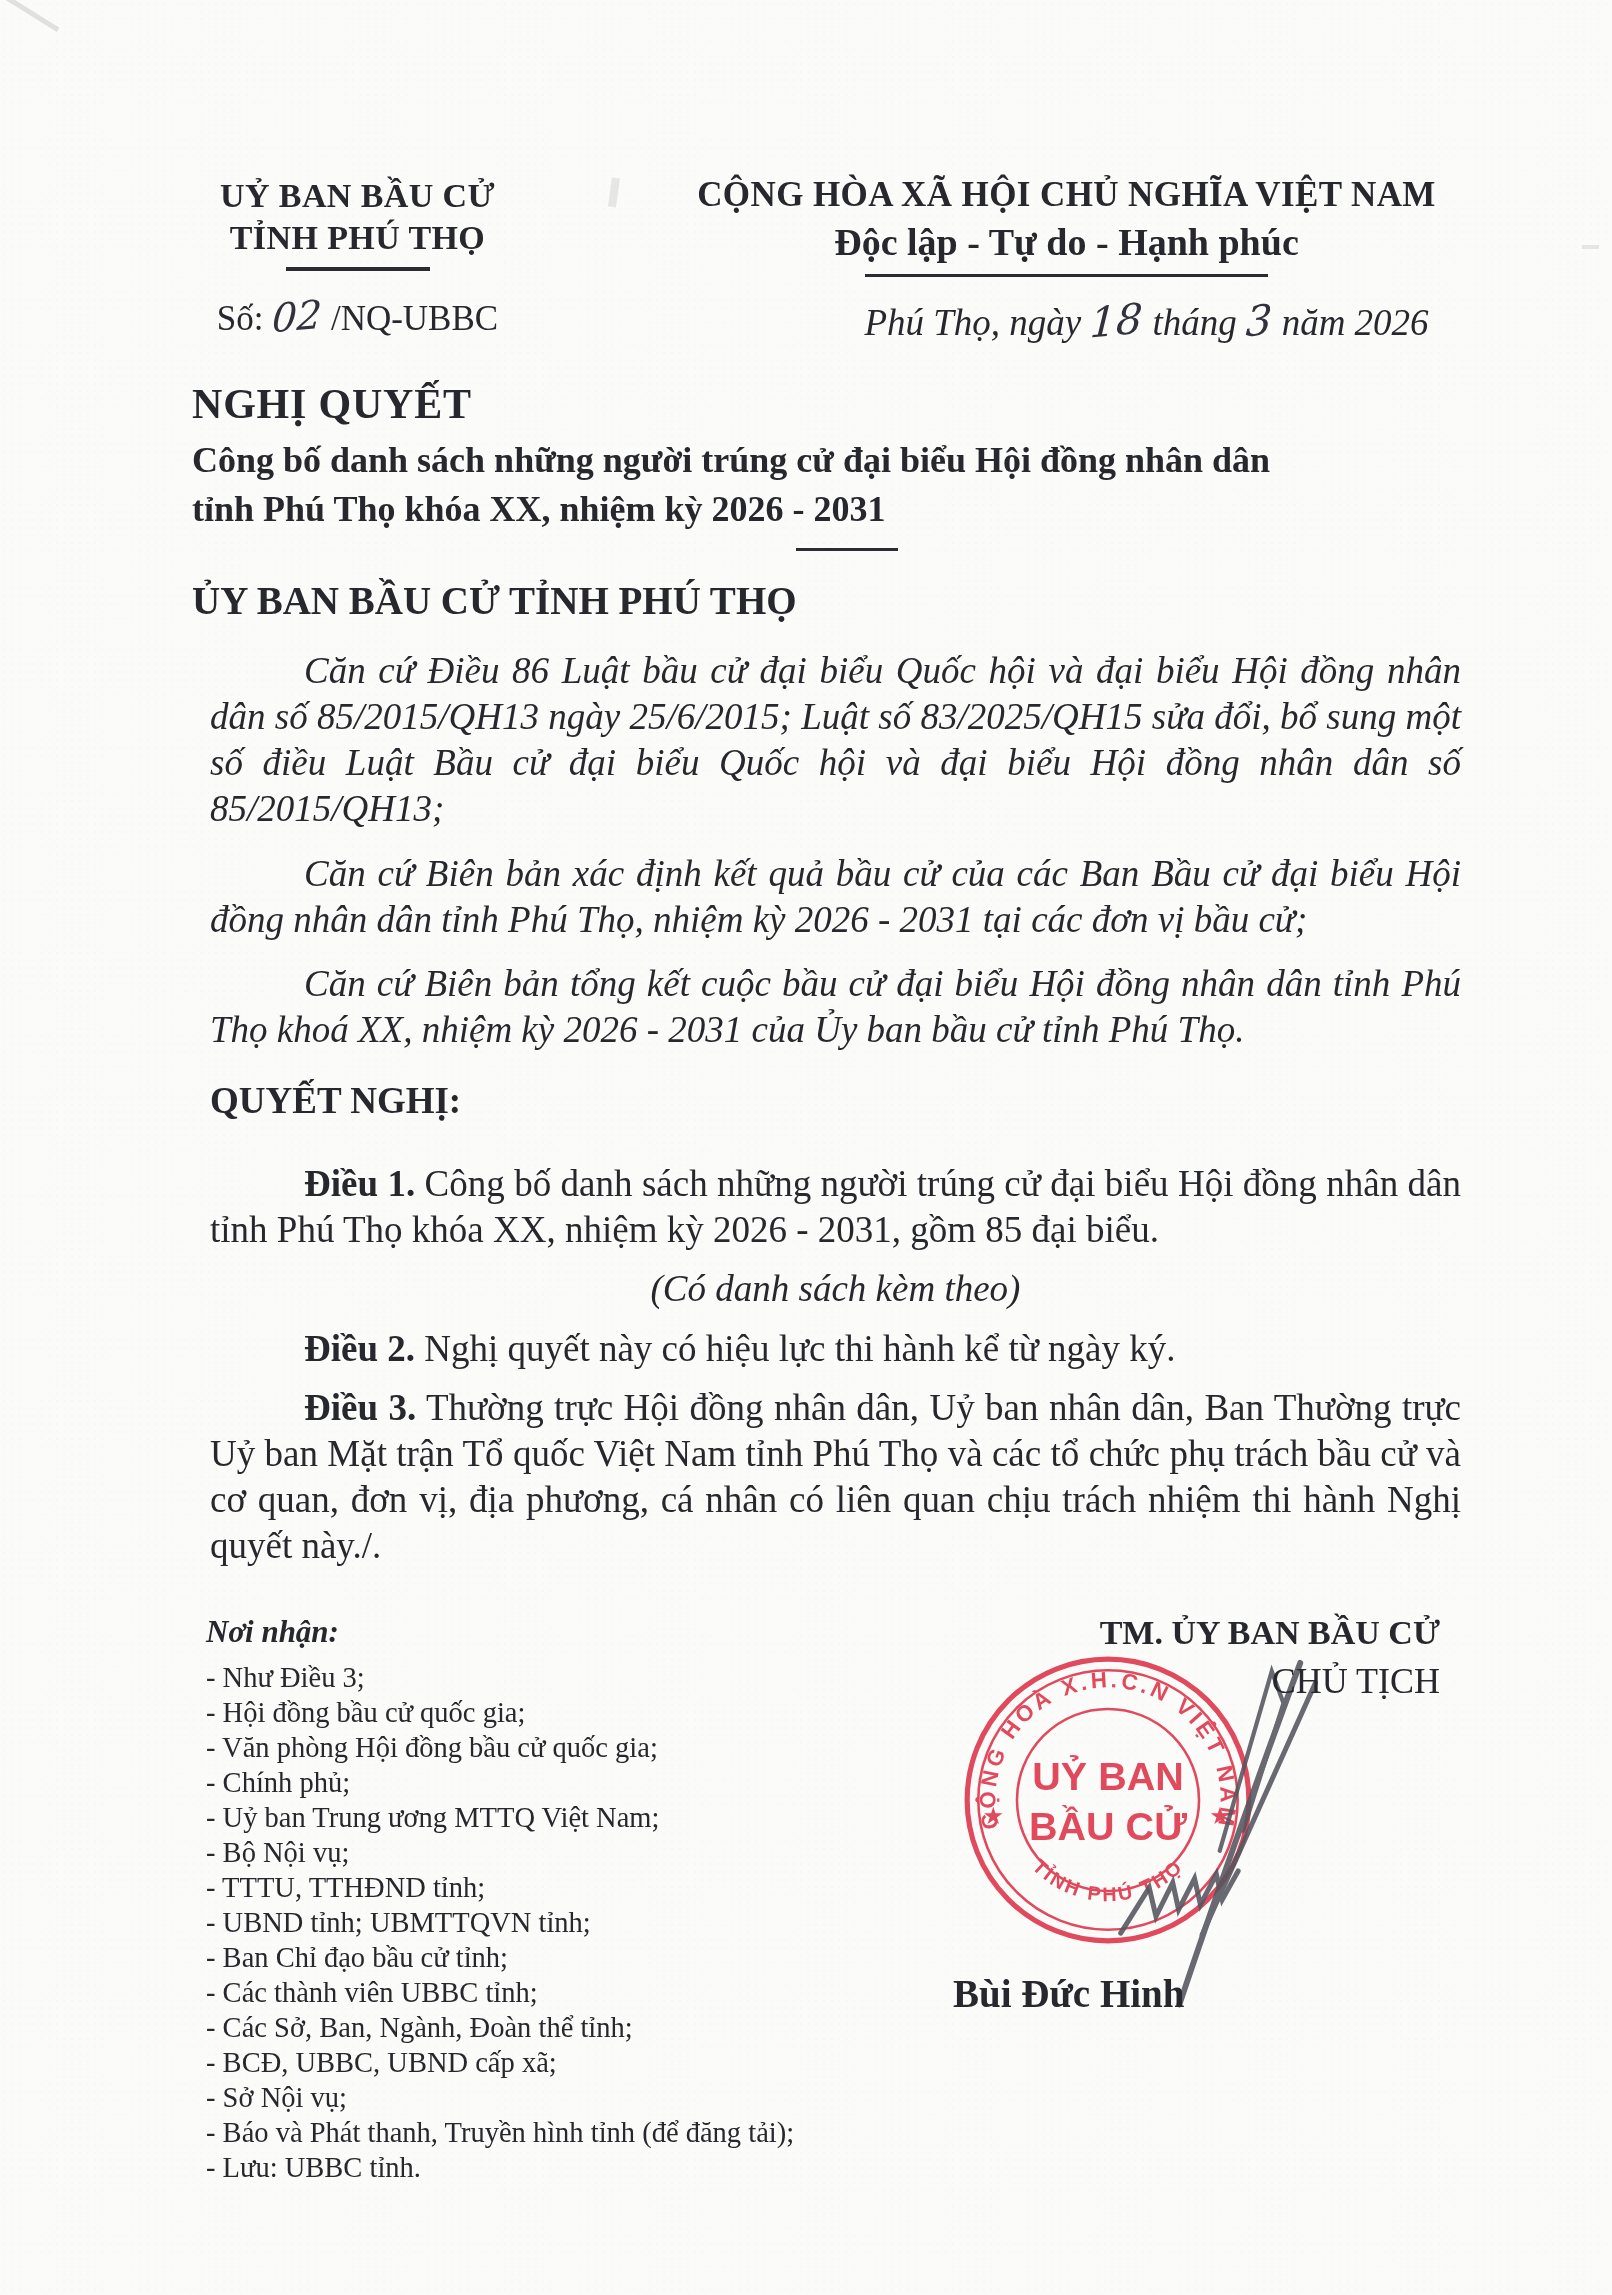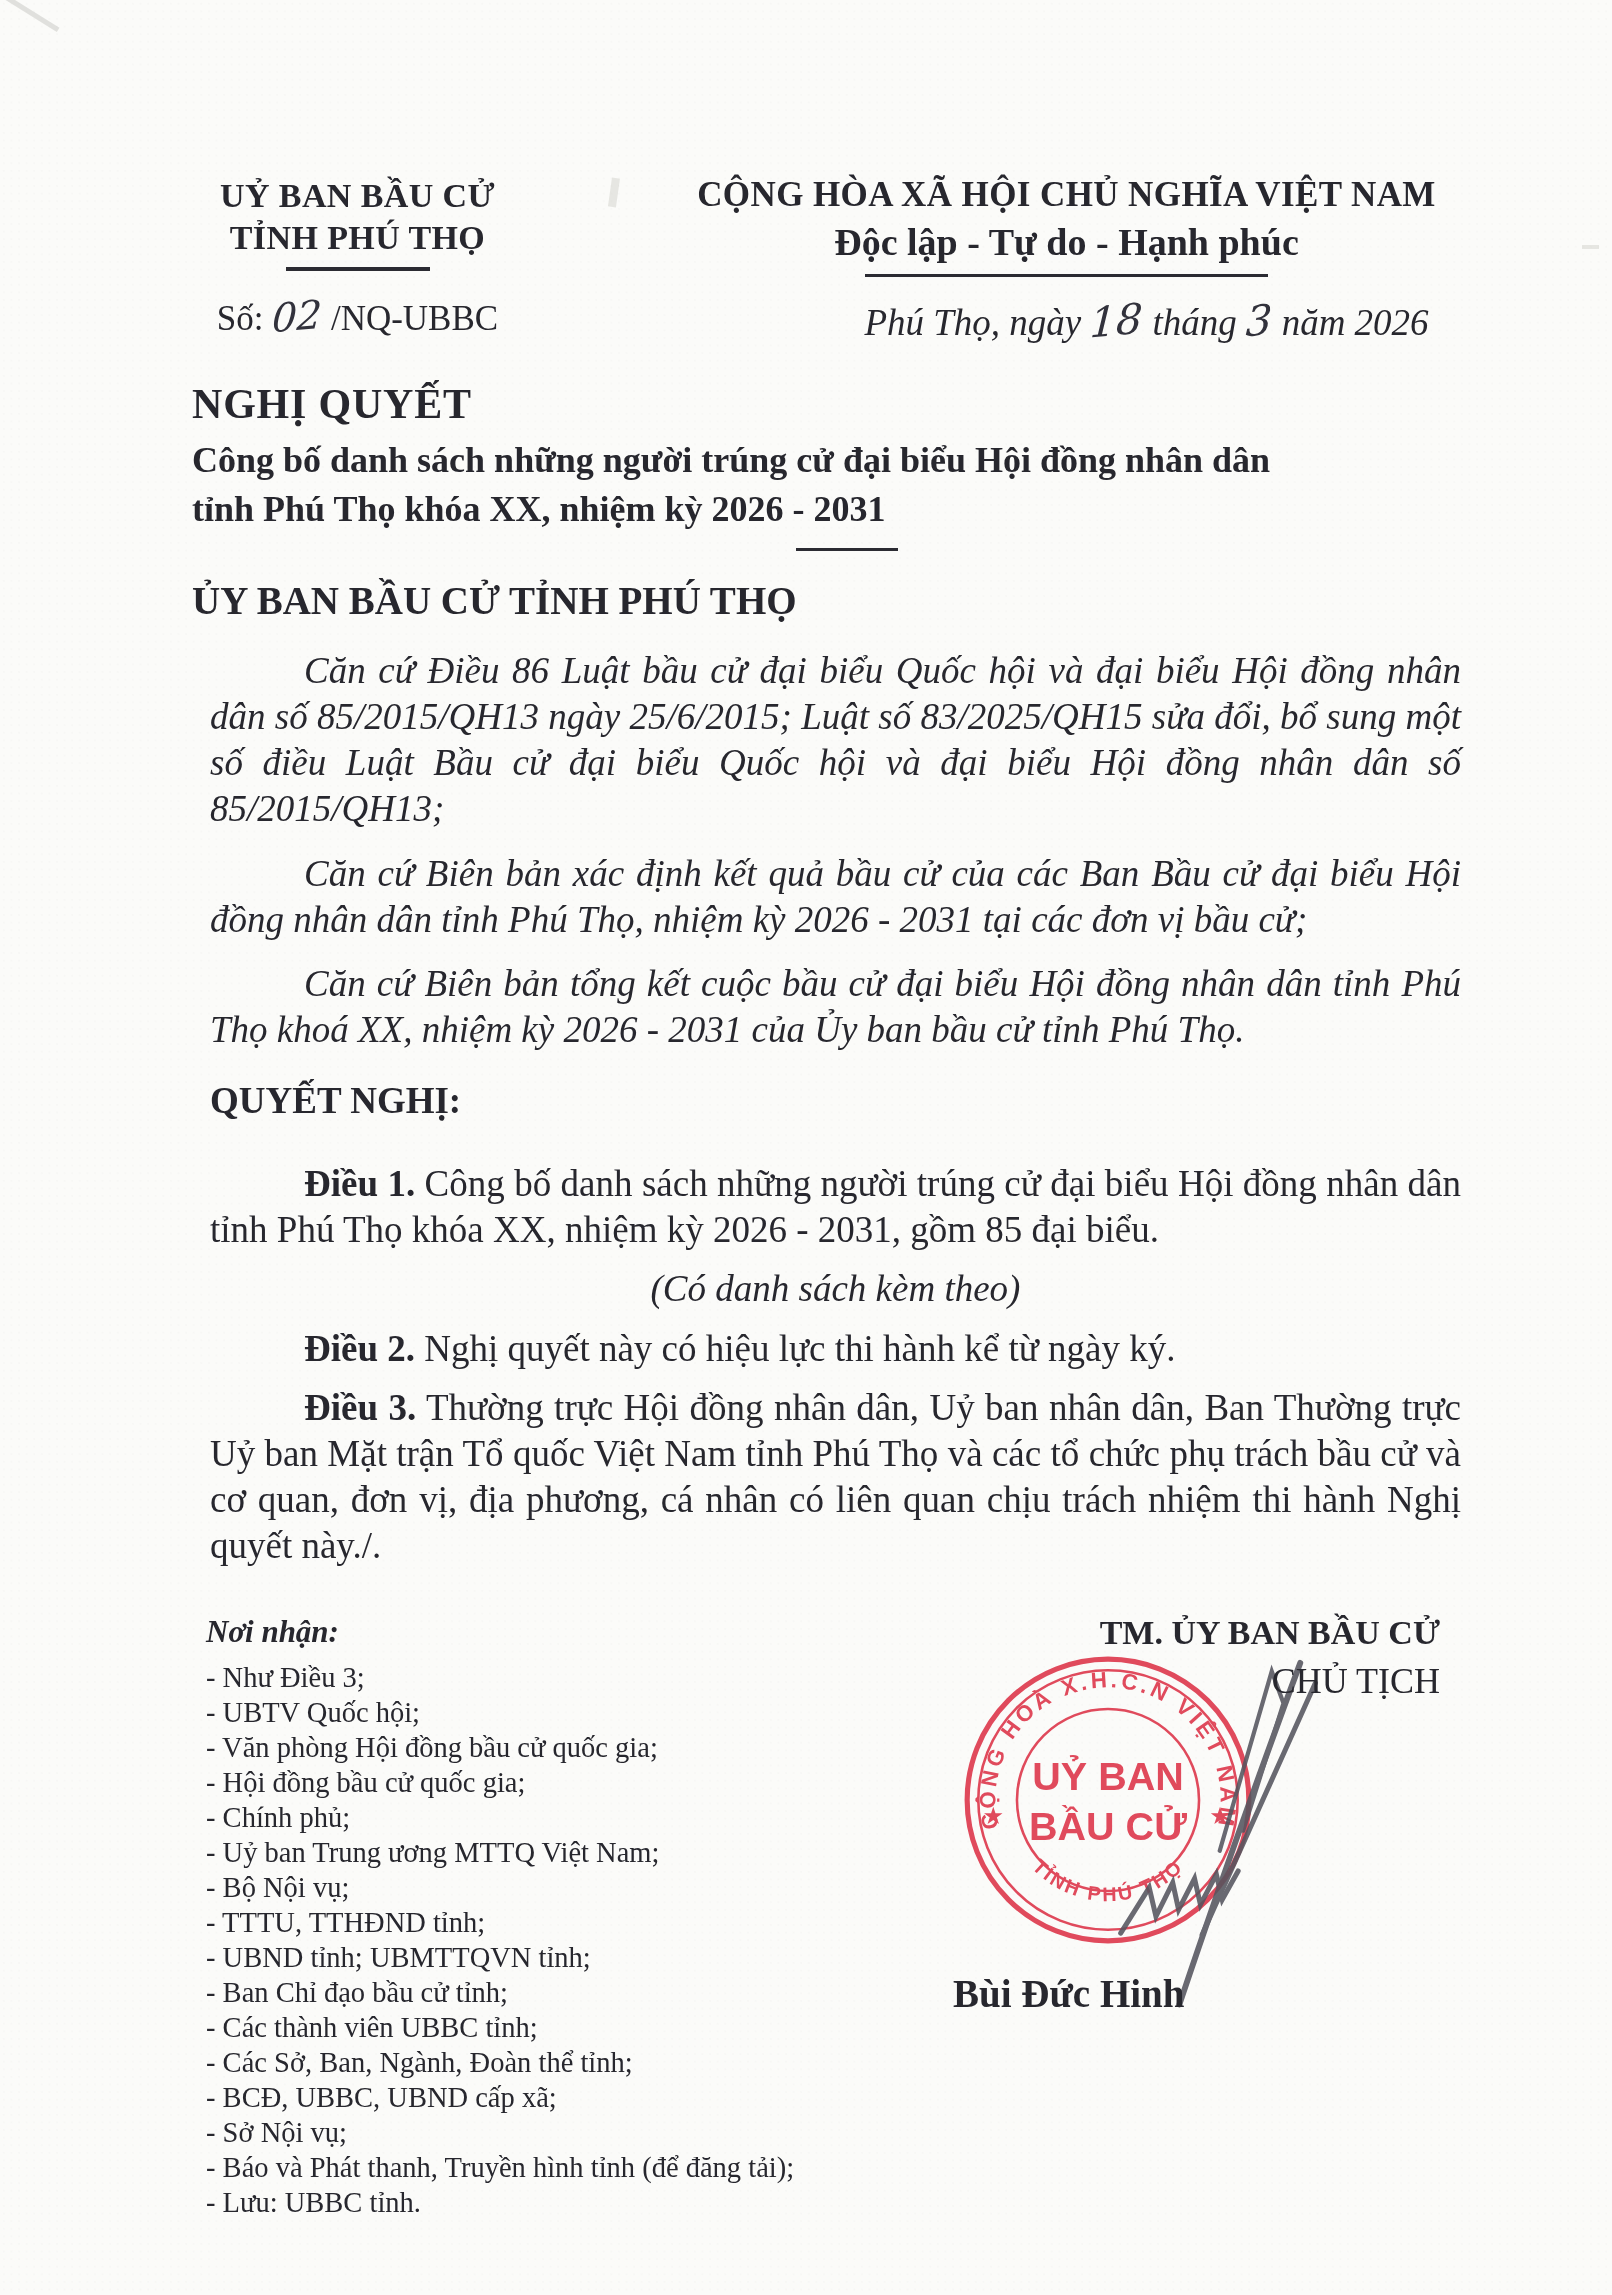--- a/index.html
+++ b/index.html
@@ -107,23 +107,22 @@
 
     <p class="article"><b>Điều 1.</b> <span>Công bố danh sách những người trúng cử đại biểu Hội đồng nhân dân tỉnh Phú Thọ khóa XX, nhiệm kỳ 2026 - 2031, gồm 85 đại biểu.</span></p>
     <p class="note">(Có danh sách kèm theo)</p>
     <p class="article"><b>Điều 2.</b> <span>Nghị quyết này có hiệu lực thi hành kể từ ngày ký.</span></p>
     <p class="article"><b>Điều 3.</b> <span>Thường trực Hội đồng nhân dân, Uỷ ban nhân dân, Ban Thường trực Uỷ ban Mặt trận Tổ quốc Việt Nam tỉnh Phú Thọ và các tổ chức phụ trách bầu cử và cơ quan, đơn vị, địa phương, cá nhân có liên quan chịu trách nhiệm thi hành Nghị quyết này./.</span></p>
   </div>
 
   <div class="abs recipients">
     <div class="recipients-heading">Nơi nhận:</div>
     <div class="recipient">- Như Điều 3;</div>
-    <div class="recipient">- UBTV Quốc hội;</div>
+    <div class="recipient">- Hội đồng bầu cử quốc gia;</div>
     <div class="recipient">- Văn phòng Hội đồng bầu cử quốc gia;</div>
-    <div class="recipient">- Hội đồng bầu cử quốc gia;</div>
     <div class="recipient">- Chính phủ;</div>
     <div class="recipient">- Uỷ ban Trung ương MTTQ Việt Nam;</div>
     <div class="recipient">- Bộ Nội vụ;</div>
     <div class="recipient">- TTTU, TTHĐND tỉnh;</div>
     <div class="recipient">- UBND tỉnh; UBMTTQVN tỉnh;</div>
     <div class="recipient">- Ban Chỉ đạo bầu cử tỉnh;</div>
     <div class="recipient">- Các thành viên UBBC tỉnh;</div>
     <div class="recipient">- Các Sở, Ban, Ngành, Đoàn thể tỉnh;</div>
     <div class="recipient">- BCĐ, UBBC, UBND cấp xã;</div>
     <div class="recipient">- Sở Nội vụ;</div>

